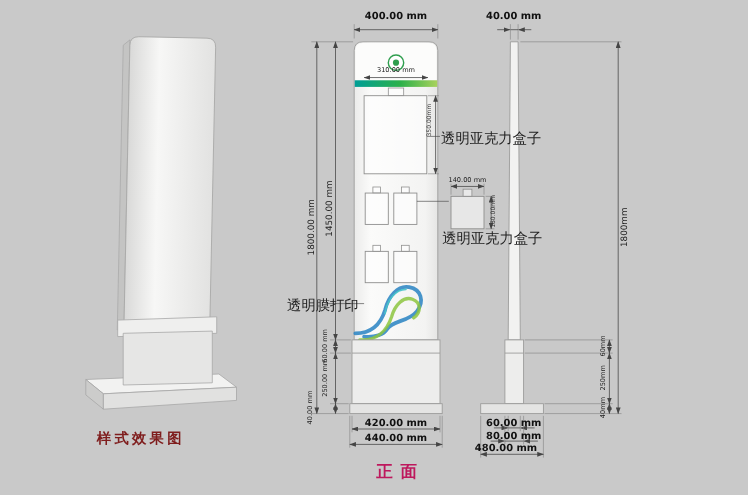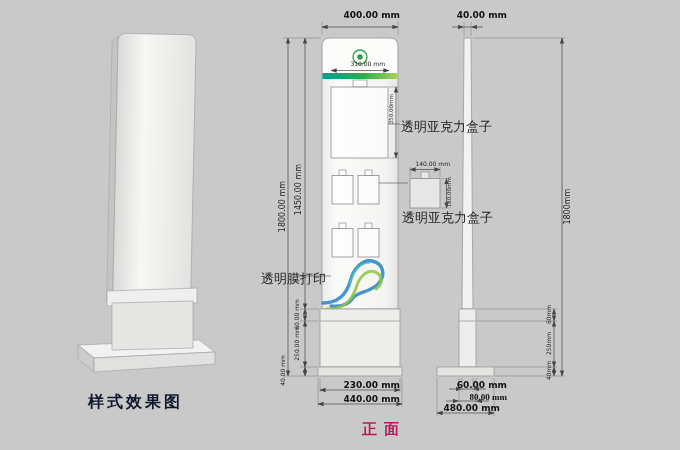--- a/index.html
+++ b/index.html
@@ -6,31 +6,31 @@
   body {
     font-family:"DejaVu Sans","Liberation Sans",sans-serif;
     background:#9a9a9a;
   }
   .sheet {
     position:relative; width:680px; height:450px;
     background:#c9c9c9; overflow:hidden;
   }
   .sheet > svg { position:absolute; left:0; top:0; }
   .lbl { position:absolute; color:#1c1c1c; line-height:1.15; white-space:nowrap; }
-  .c   { text-align:right; }
+  .c   { text-align:center; }
   .dimb{ font-size:9px; font-weight:bold; color:#111; }
   .d8  { font-size:8px; color:#222; }
   .d7  { font-size:13px; color:#222; }
   .d6  { font-size:6px; color:#222; }
   .d55 { font-size:5.5px; color:#333; }
   .vt  { transform:rotate(-90deg); transform-origin:center center; text-align:center; }
   .w84 { width:84px; } .w80 { width:80px; } .w60 { width:60px; }
   .w50 { width:50px; } .w40 { width:40px; }
   .viewlabel { font-size:15px; font-weight:bold; letter-spacing:7px; color:#be185d; }
-  .caption   { font-size:16px; font-weight:bold; letter-spacing:3px; color:#0f172a; }
+  .caption   { font-size:13px; font-weight:bold; letter-spacing:3px; color:#7f1d1d; }
   svg .ext { stroke:#828282; stroke-width:0.55; }
   svg .dim { stroke:#454545; stroke-width:0.7; }
   svg .ldr { stroke:#4a4a4a; stroke-width:0.6; }
   svg .edge{ stroke:#9b9b9a; stroke-width:0.8; }
 </style>
 </head>
 <body>
 
 <div class="sheet">
 
@@ -193,30 +193,30 @@
   <span class="lbl dimb c w80" style="left:320px;top:10px;">400.00 mm</span>
   <span class="lbl d6 c w50" style="left:335px;top:61px;">310.00 mm</span>
   <span class="lbl d8 vt w60 c" style="left:253px;top:202px;">1800.00 mm</span>
   <span class="lbl d8 vt w60 c" style="left:269px;top:185px;">1450.00 mm</span>
   <span class="lbl d6 vt w40 c" style="left:277px;top:311px;">60.00 mm</span>
   <span class="lbl d6 vt w40 c" style="left:277px;top:340px;">250.00 mm</span>
   <span class="lbl d6 vt w40 c" style="left:263px;top:367px;">40.00 mm</span>
   <span class="lbl d55 vt w40 c" style="left:371px;top:106px;">350.00mm</span>
   <span class="lbl d7" style="left:401px;top:120px;">透明亚克力盒子</span>
   <span class="lbl d7" style="left:261px;top:272px;text-align:center;">透明膜打印</span>
-  <span class="lbl dimb c w80" style="left:320px;top:380px;">230.00 mm</span>
+  <span class="lbl dimb c w80" style="left:320px;top:380px;">420.00 mm</span>
   <span class="lbl dimb c w80" style="left:320px;top:394px;">440.00 mm</span>
   <span class="lbl viewlabel c w84" style="left:322px;top:421px;">正面</span>
 
   <span class="lbl d6 c w50" style="left:400px;top:161px;">140.00 mm</span>
   <span class="lbl d55 vt w40 c" style="left:429px;top:189px;">180.00mm</span>
   <span class="lbl d7" style="left:402px;top:211px;">透明亚克力盒子</span>
 
   <span class="lbl dimb c w80" style="left:427px;top:10px;">40.00 mm</span>
   <span class="lbl d8 vt w60 c" style="left:538px;top:202px;">1800mm</span>
   <span class="lbl d6 vt w40 c" style="left:529px;top:311px;">60mm</span>
   <span class="lbl d6 vt w40 c" style="left:529px;top:340px;">250mm</span>
   <span class="lbl d6 vt w40 c" style="left:529px;top:367px;">40mm</span>
   <span class="lbl dimb c w80" style="left:427px;top:380px;">60.00 mm</span>
-  <span class="lbl dimb c w80" style="left:427px;top:392px;font-family:Liberation Serif, serif;">80.00 mm</span>
+  <span class="lbl dimb c w80" style="left:427px;top:392px;">80.00 mm</span>
   <span class="lbl dimb c w80" style="left:420px;top:403px;">480.00 mm</span>
 
 </div>
 
 </body></html>

